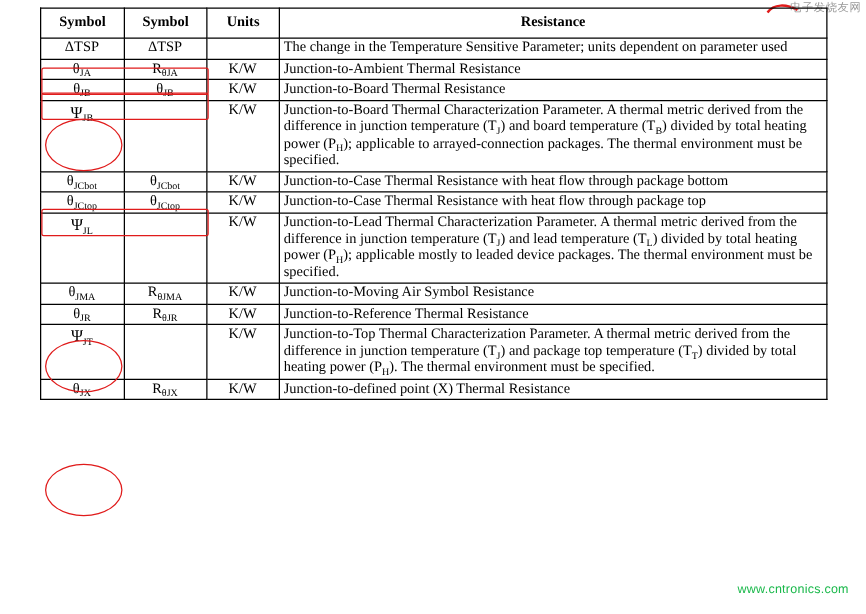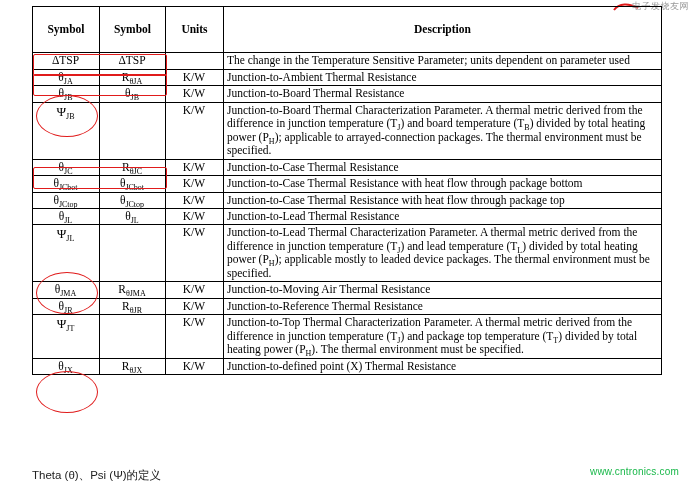--- a/index.html
+++ b/index.html
@@ -54,21 +54,21 @@
   }
   table.thermal td, table.thermal th {
     border: 1px solid #000000;
     padding: 1px 4px 1px 3px;
     vertical-align: top;
   }
   table.thermal th {
     font-weight: bold;
     text-align: center;
     vertical-align: middle;
-    padding: 16px 2px;
+    padding: 5px 2px;
   }
   col.c-sym1 { width: 67px; }
   col.c-sym2 { width: 66px; }
   col.c-units { width: 58px; }
   col.c-desc { width: 438px; }
 
   td.sym {
     text-align: center;
     vertical-align: top;
     white-space: nowrap;
@@ -135,21 +135,21 @@
       <col class="c-sym1">
         <col class="c-sym2">
         <col class="c-units">
         <col class="c-desc">
     </colgroup>
     <thead>
       <tr>
         <th>Symbol</th>
         <th>Symbol</th>
         <th>Units</th>
-        <th>Description</th>
+        <th>Resistance</th>
       </tr>
     </thead>
     <tbody>
         <tr>
           <td class="sym">ΔTSP</td>
           <td class="sym">ΔTSP</td>
           <td class="units"></td>
           <td class="desc">The change in the Temperature Sensitive Parameter; units dependent on parameter used</td>
         </tr>
         <tr>
@@ -164,54 +164,42 @@
           <td class="units">K/W</td>
           <td class="desc">Junction-to-Board Thermal Resistance</td>
         </tr>
         <tr>
           <td class="sym"><span class="psi">Ψ</span><sub>JB</sub></td>
           <td class="sym"></td>
           <td class="units">K/W</td>
           <td class="desc">Junction-to-Board Thermal Characterization Parameter. A thermal metric derived from the difference in junction temperature (T<sub>J</sub>) and board temperature (T<sub>B</sub>) divided by total heating power (P<sub>H</sub>); applicable to arrayed-connection packages. The thermal environment must be specified.</td>
         </tr>
         <tr>
-          <td class="sym">θ<sub>JC</sub></td>
-          <td class="sym">R<sub>θJC</sub></td>
-          <td class="units">K/W</td>
-          <td class="desc">Junction-to-Case Thermal Resistance</td>
-        </tr>
-        <tr>
           <td class="sym">θ<sub>JCbot</sub></td>
           <td class="sym">θ<sub>JCbot</sub></td>
           <td class="units">K/W</td>
           <td class="desc">Junction-to-Case Thermal Resistance with heat flow through package bottom</td>
         </tr>
         <tr>
           <td class="sym">θ<sub>JCtop</sub></td>
           <td class="sym">θ<sub>JCtop</sub></td>
           <td class="units">K/W</td>
           <td class="desc">Junction-to-Case Thermal Resistance with heat flow through package top</td>
         </tr>
         <tr>
-          <td class="sym">θ<sub>JL</sub></td>
-          <td class="sym">θ<sub>JL</sub></td>
-          <td class="units">K/W</td>
-          <td class="desc">Junction-to-Lead Thermal Resistance</td>
-        </tr>
-        <tr>
           <td class="sym"><span class="psi">Ψ</span><sub>JL</sub></td>
           <td class="sym"></td>
           <td class="units">K/W</td>
           <td class="desc">Junction-to-Lead Thermal Characterization Parameter. A thermal metric derived from the difference in junction temperature (T<sub>J</sub>) and lead temperature (T<sub>L</sub>) divided by total heating power (P<sub>H</sub>); applicable mostly to leaded device packages. The thermal environment must be specified.</td>
         </tr>
         <tr>
           <td class="sym">θ<sub>JMA</sub></td>
           <td class="sym">R<sub>θJMA</sub></td>
           <td class="units">K/W</td>
-          <td class="desc">Junction-to-Moving Air Thermal Resistance</td>
+          <td class="desc">Junction-to-Moving Air Symbol Resistance</td>
         </tr>
         <tr>
           <td class="sym">θ<sub>JR</sub></td>
           <td class="sym">R<sub>θJR</sub></td>
           <td class="units">K/W</td>
           <td class="desc">Junction-to-Reference Thermal Resistance</td>
         </tr>
         <tr>
           <td class="sym"><span class="psi">Ψ</span><sub>JT</sub></td>
           <td class="sym"></td>
@@ -220,21 +208,20 @@
         </tr>
         <tr>
           <td class="sym">θ<sub>JX</sub></td>
           <td class="sym">R<sub>θJX</sub></td>
           <td class="units">K/W</td>
           <td class="desc">Junction-to-defined point (X) Thermal Resistance</td>
         </tr>
       </tbody>
   </table>
 
-  <div class="footer-note">Theta (θ)、Psi (Ψ)的定义</div>
   <div class="footer-url">www.cntronics.com</div>
 
 <div class="anno anno-rect" style="left: 33px; top: 54px; width: 132px; height: 20px; border-color: rgb(224, 27, 27);"></div>
     <div class="anno anno-rect" style="left: 33px; top: 74px; width: 132px; height: 20px; border-color: rgb(224, 27, 27);"></div>
     <div class="anno anno-ell" style="left: 36px; top: 95px; width: 60px; height: 40px; border-color: rgb(224, 27, 27);"></div>
     <div class="anno anno-rect" style="left: 33px; top: 167px; width: 132px; height: 20px; border-color: rgb(224, 27, 27);"></div>
     <div class="anno anno-ell" style="left: 36px; top: 272px; width: 60px; height: 40px; border-color: rgb(224, 27, 27);"></div>
     <div class="anno anno-ell" style="left: 36px; top: 371px; width: 60px; height: 40px; border-color: rgb(224, 27, 27);"></div>
   </div>
 

